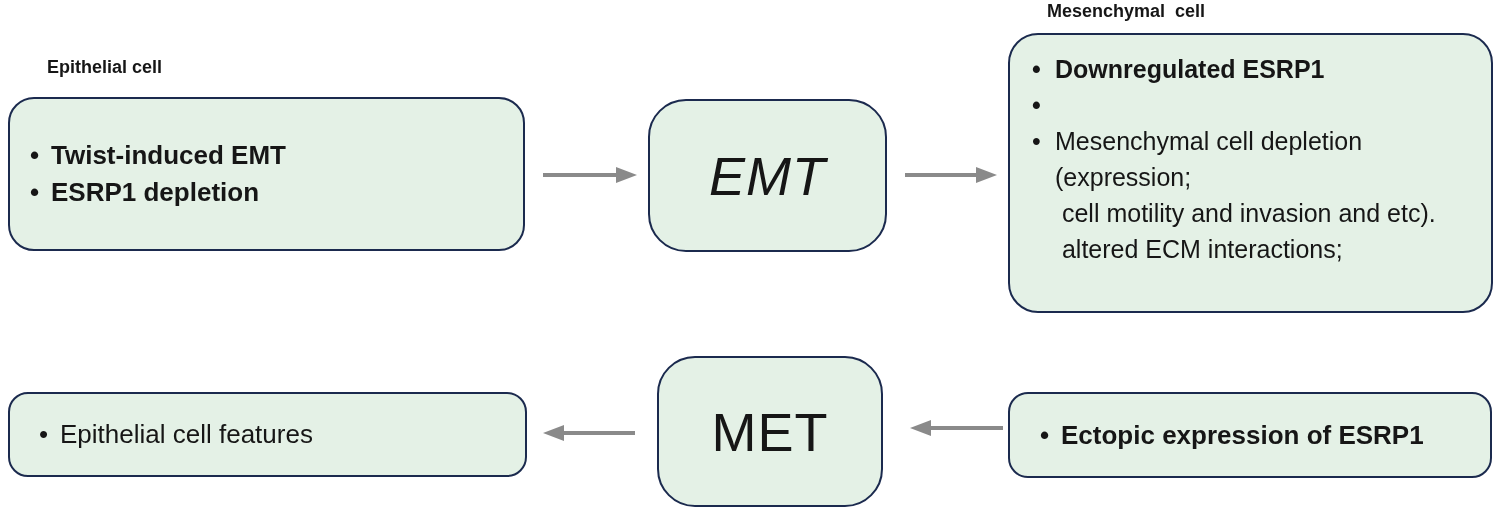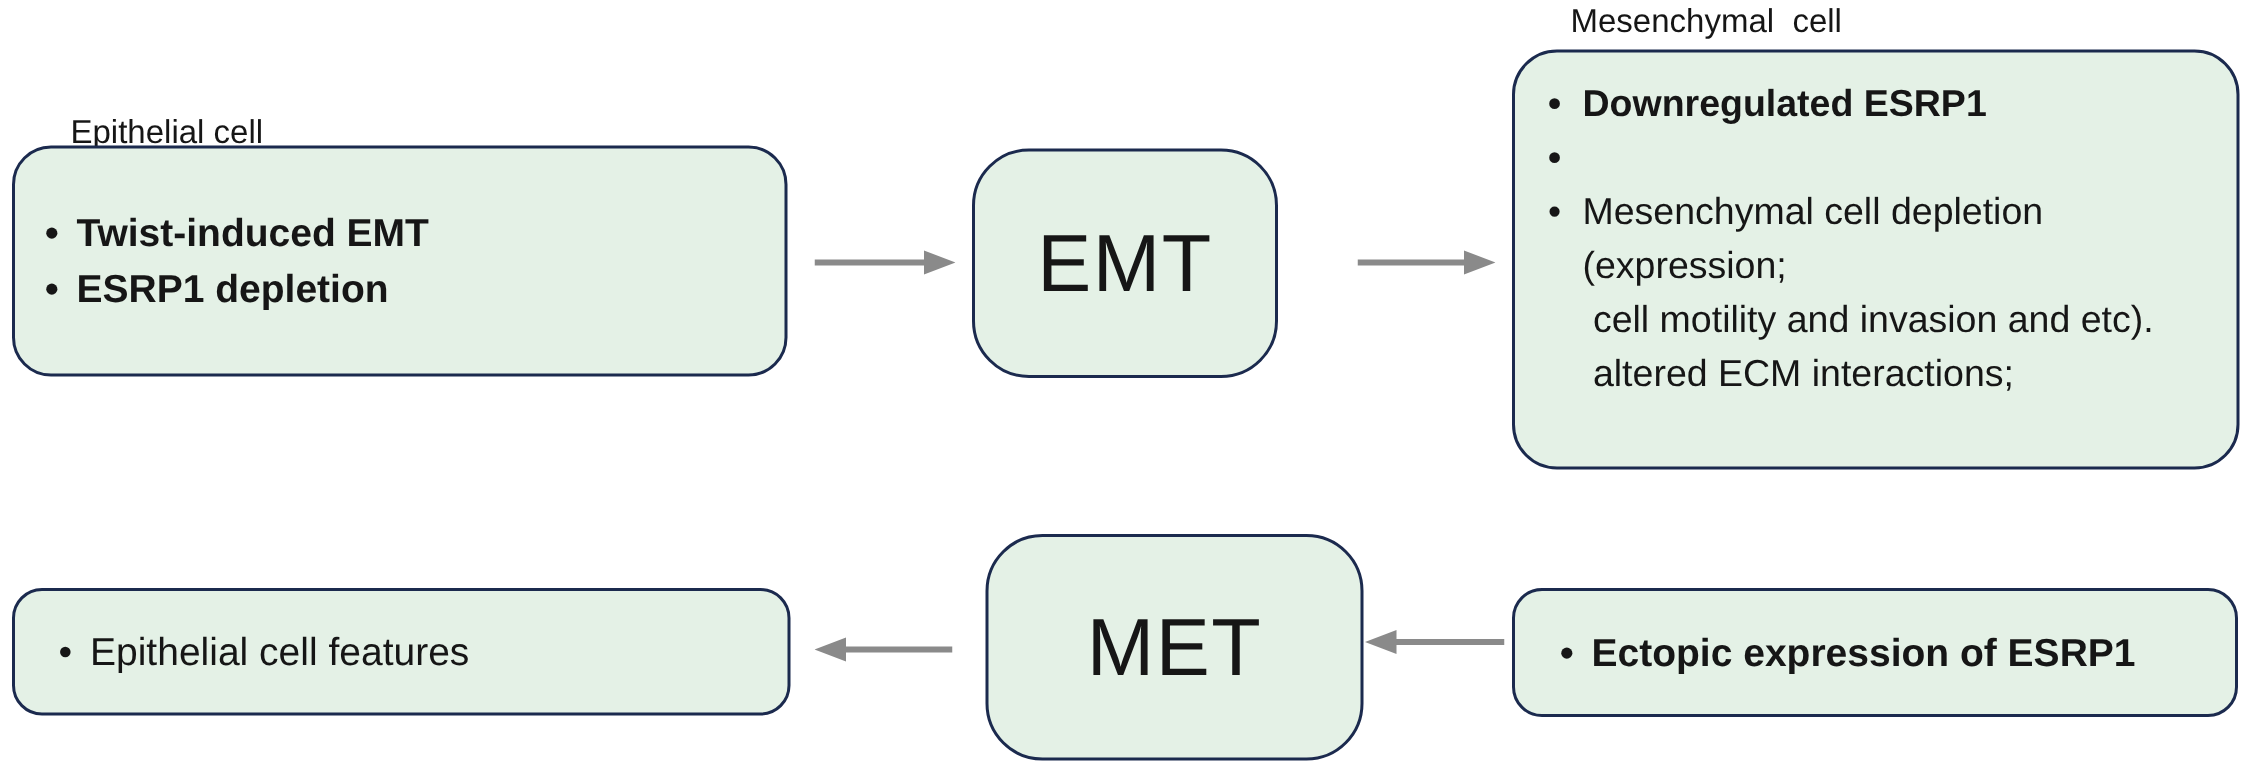--- a/index.html
+++ b/index.html
@@ -6,22 +6,22 @@
   .canvas{
     position:relative;
     width:1499px;height:514px;
     background:var(--background,#ffffff);
     font-family:"Liberation Sans",sans-serif;
     color:var(--text,#161616);
     overflow:hidden;
   }
   .title{
     position:absolute;
-    font-weight:400;
-    font-size:22px;
+    font-weight:700;
+    font-size:18px;
     white-space:pre-wrap;
   }
   .box{
     position:absolute;
     background:var(--box-fill,#e4f1e6);
     border:2.5px solid var(--box-border,#1b2a4e);
     box-sizing:border-box;
   }
   .bullets{
     display:flex;flex-direction:column;justify-content:center;
@@ -40,27 +40,27 @@
   .bold{font-weight:700;}
   .node{
     display:flex;align-items:center;justify-content:center;
     font-size:54px;
     border-radius:38px;
     letter-spacing:1px;
   }
   .arrow{position:absolute;display:block;}
   .arrow line{stroke:var(--arrow,#8a8a8a);stroke-width:4;}
   .arrow polygon{fill:var(--arrow,#8a8a8a);}
-  #title-epithelial{left:47px;top:57px;margin-top:18px;}
+  #title-epithelial{left:47px;top:57px;}
   #title-mesenchymal{left:1047px;top:1px;}
   #box-epithelial{left:8px;top:97px;width:517px;height:154px;border-radius:26px;padding:0 8px 0 20px;}
-  #node-emt{left:648px;top:99px;width:204px;height:153px;}
+  #node-emt{left:648px;top:99px;width:239px;height:153px;font-style:italic;}
   #box-mesenchymal{left:1008px;top:33px;width:485px;height:280px;border-radius:30px;padding:16px 8px 0 22px;}
   #box-features{left:8px;top:392px;width:519px;height:85px;border-radius:20px;padding:0 8px 0 29px;}
-  #node-met{left:657px;top:356px;width:252px;height:151px;}
+  #node-met{left:657px;top:356px;width:226px;height:151px;}
   #box-ectopic{left:1008px;top:392px;width:484px;height:86px;border-radius:20px;padding:0 8px 0 30px;}
   #arrow-1{left:543px;top:164px;}
   #arrow-2{left:905px;top:164px;}
   #arrow-3{left:543px;top:422px;}
   #arrow-4{left:910px;top:417px;}
 </style>
 </head>
 <body>
 
 <div class="canvas">

